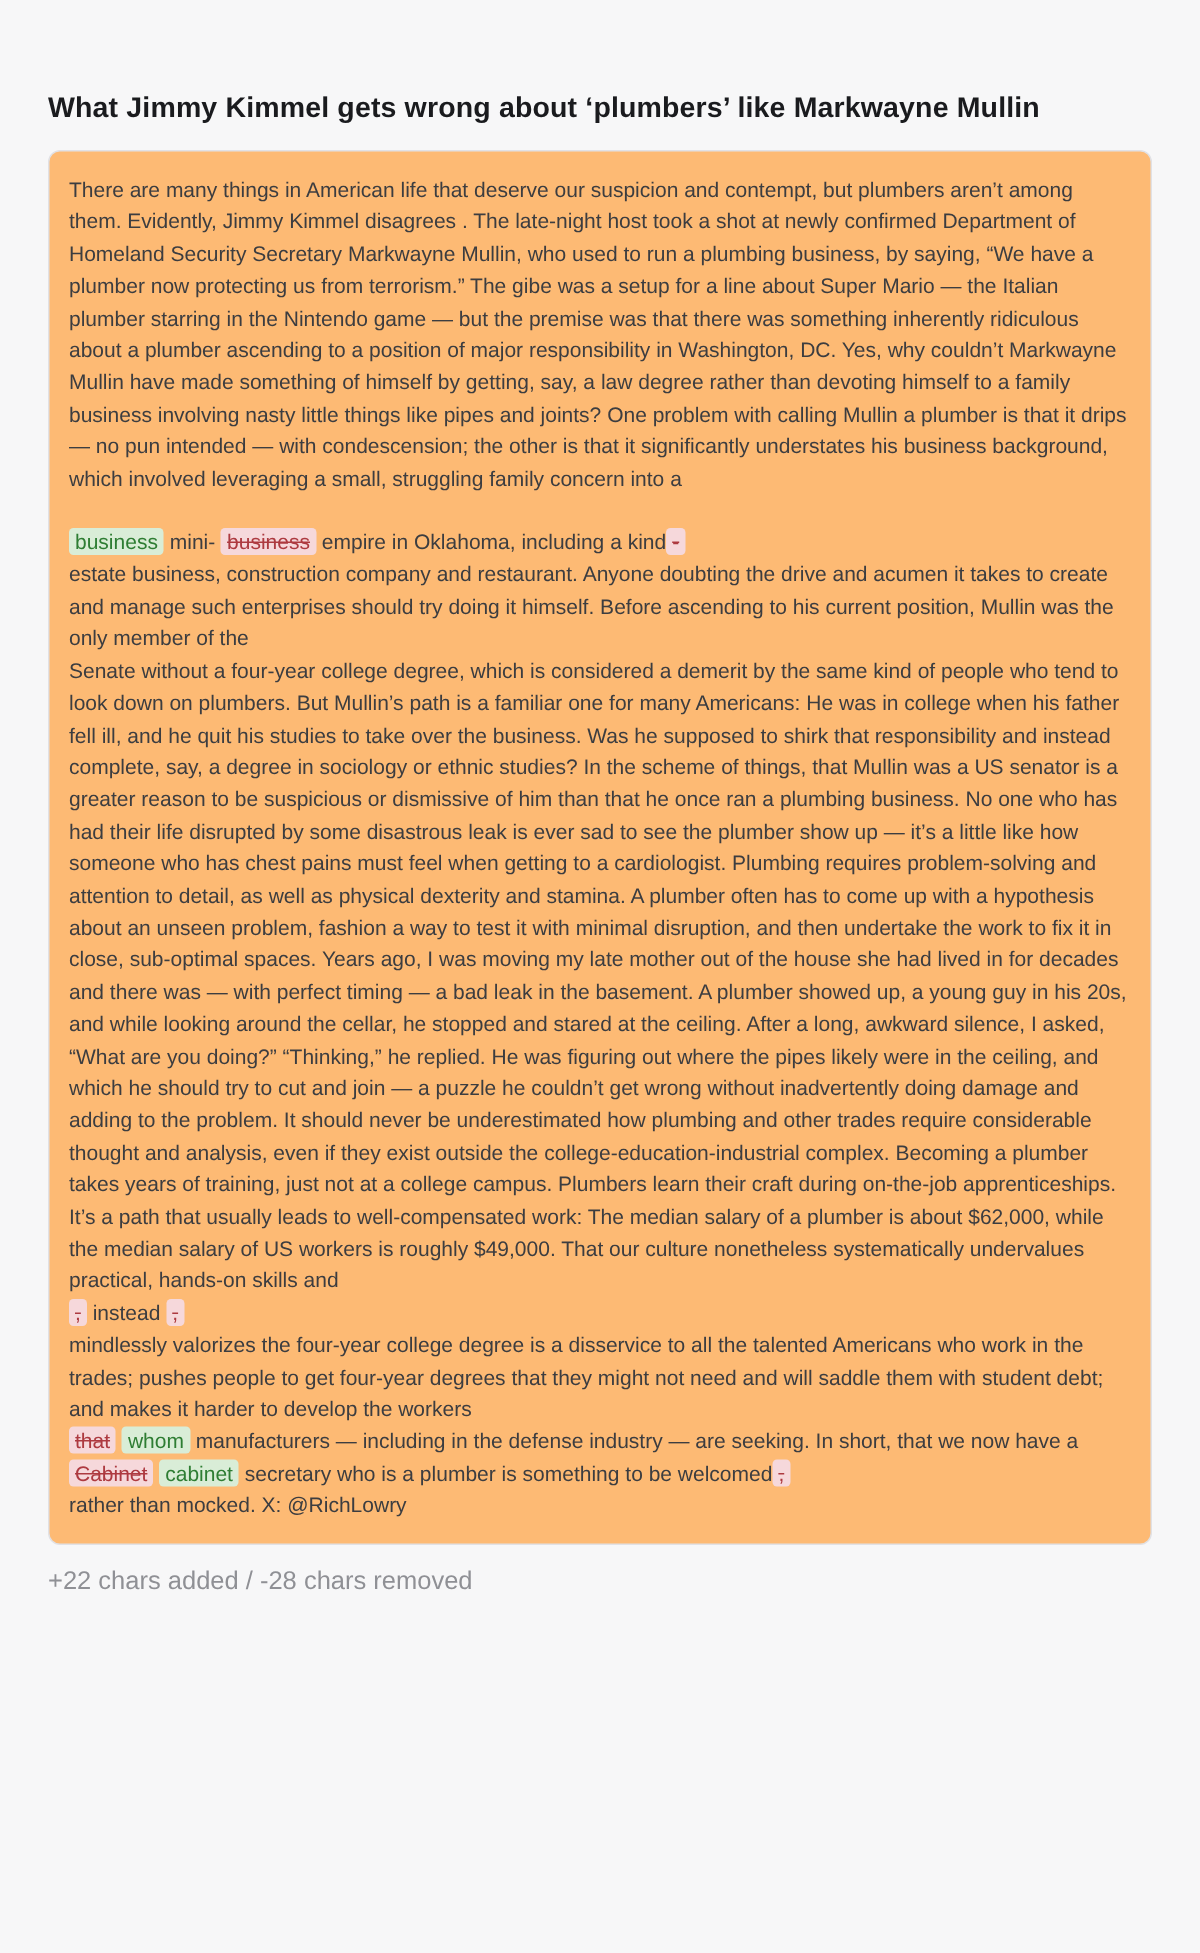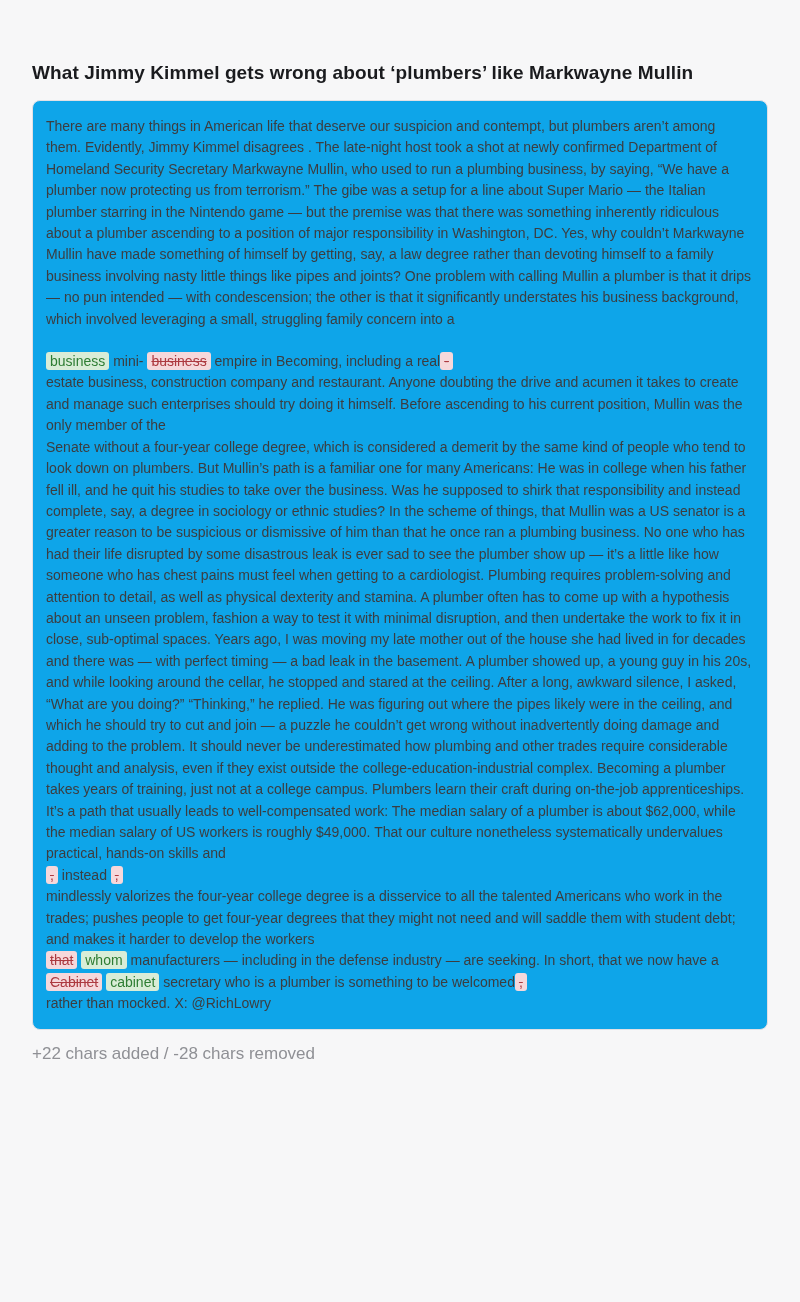--- a/index.html
+++ b/index.html
@@ -36,21 +36,21 @@
   }
   .page-title {
     font-size: 19px;
     font-weight: 600;
     color: #1a1b1e;
     letter-spacing: 0.1px;
     margin-bottom: 16px;
     margin-top: 34px;
   }
   .article-card {
-    background: #0ea5e9;
+    background: #fdba74;
     border: 1px solid #e1e1e5;
     border-radius: 8px;
     padding: 15px 13px 14px 13px;
   }
   .article-body {
     font-size: 14px;
     line-height: 21.4px;
     color: #3c3d40;
   }
   .block { margin: 0; }
@@ -79,21 +79,21 @@
 <body>
 
 <div class="container">
 
 
   <h1 class="page-title">What Jimmy Kimmel gets wrong about ‘plumbers’ like Markwayne Mullin</h1>
 
   <div class="article-card">
     <div class="article-body">
         <div class="block"><span class="seg-plain">There are many things in American life that deserve our suspicion and contempt, but plumbers aren’t among them. Evidently, Jimmy Kimmel disagrees . The late-night host took a shot at newly confirmed Department of Homeland Security Secretary Markwayne Mullin, who used to run a plumbing business, by saying, “We have a plumber now protecting us from terrorism.” The gibe was a setup for a line about Super Mario — the Italian plumber starring in the Nintendo game — but the premise was that there was something inherently ridiculous about a plumber ascending to a position of major responsibility in Washington, DC. Yes, why couldn’t Markwayne Mullin have made something of himself by getting, say, a law degree rather than devoting himself to a family business involving nasty little things like pipes and joints? One problem with calling Mullin a plumber is that it drips — no pun intended — with condescension; the other is that it significantly understates his business background, which involved leveraging a small, struggling family concern into a</span></div>
-        <div class="block gap"><span class="seg-added">business</span><span class="seg-plain"> mini- </span><span class="seg-removed">business</span><span class="seg-plain"> empire in Becoming, including a real</span><span class="seg-removed">-</span></div>
+        <div class="block gap"><span class="seg-added">business</span><span class="seg-plain"> mini- </span><span class="seg-removed">business</span><span class="seg-plain"> empire in Oklahoma, including a kind</span><span class="seg-removed">-</span></div>
         <div class="block"><span class="seg-plain">estate business, construction company and restaurant. Anyone doubting the drive and acumen it takes to create and manage such enterprises should try doing it himself. Before ascending to his current position, Mullin was the only member of the</span></div>
         <div class="block"><span class="seg-plain">Senate without a four-year college degree, which is considered a demerit by the same kind of people who tend to look down on plumbers. But Mullin’s path is a familiar one for many Americans: He was in college when his father fell ill, and he quit his studies to take over the business. Was he supposed to shirk that responsibility and instead complete, say, a degree in sociology or ethnic studies? In the scheme of things, that Mullin was a US senator is a greater reason to be suspicious or dismissive of him than that he once ran a plumbing business. No one who has had their life disrupted by some disastrous leak is ever sad to see the plumber show up — it’s a little like how someone who has chest pains must feel when getting to a cardiologist. Plumbing requires problem-solving and attention to detail, as well as physical dexterity and stamina. A plumber often has to come up with a hypothesis about an unseen problem, fashion a way to test it with minimal disruption, and then undertake the work to fix it in close, sub-optimal spaces. Years ago, I was moving my late mother out of the house she had lived in for decades and there was — with perfect timing — a bad leak in the basement. A plumber showed up, a young guy in his 20s, and while looking around the cellar, he stopped and stared at the ceiling. After a long, awkward silence, I asked, “What are you doing?” “Thinking,” he replied. He was figuring out where the pipes likely were in the ceiling, and which he should try to cut and join — a puzzle he couldn’t get wrong without inadvertently doing damage and adding to the problem. It should never be underestimated how plumbing and other trades require considerable thought and analysis, even if they exist outside the college-education-industrial complex. Becoming a plumber takes years of training, just not at a college campus. Plumbers learn their craft during on-the-job apprenticeships. It’s a path that usually leads to well-compensated work: The median salary of a plumber is about $62,000, while the median salary of US workers is roughly $49,000. That our culture nonetheless systematically undervalues practical, hands-on skills and</span></div>
         <div class="block"><span class="seg-removed">,</span><span class="seg-plain"> instead </span><span class="seg-removed">,</span></div>
         <div class="block"><span class="seg-plain">mindlessly valorizes the four-year college degree is a disservice to all the talented Americans who work in the trades; pushes people to get four-year degrees that they might not need and will saddle them with student debt; and makes it harder to develop the workers</span></div>
         <div class="block"><span class="seg-removed">that</span><span class="seg-plain"> </span><span class="seg-added">whom</span><span class="seg-plain"> manufacturers — including in the defense industry — are seeking. In short, that we now have a</span></div>
         <div class="block"><span class="seg-removed">Cabinet</span><span class="seg-plain"> </span><span class="seg-added">cabinet</span><span class="seg-plain"> secretary who is a plumber is something to be welcomed</span><span class="seg-removed">,</span></div>
         <div class="block"><span class="seg-plain">rather than mocked. X: @RichLowry</span></div>
       </div>
   </div>
 

